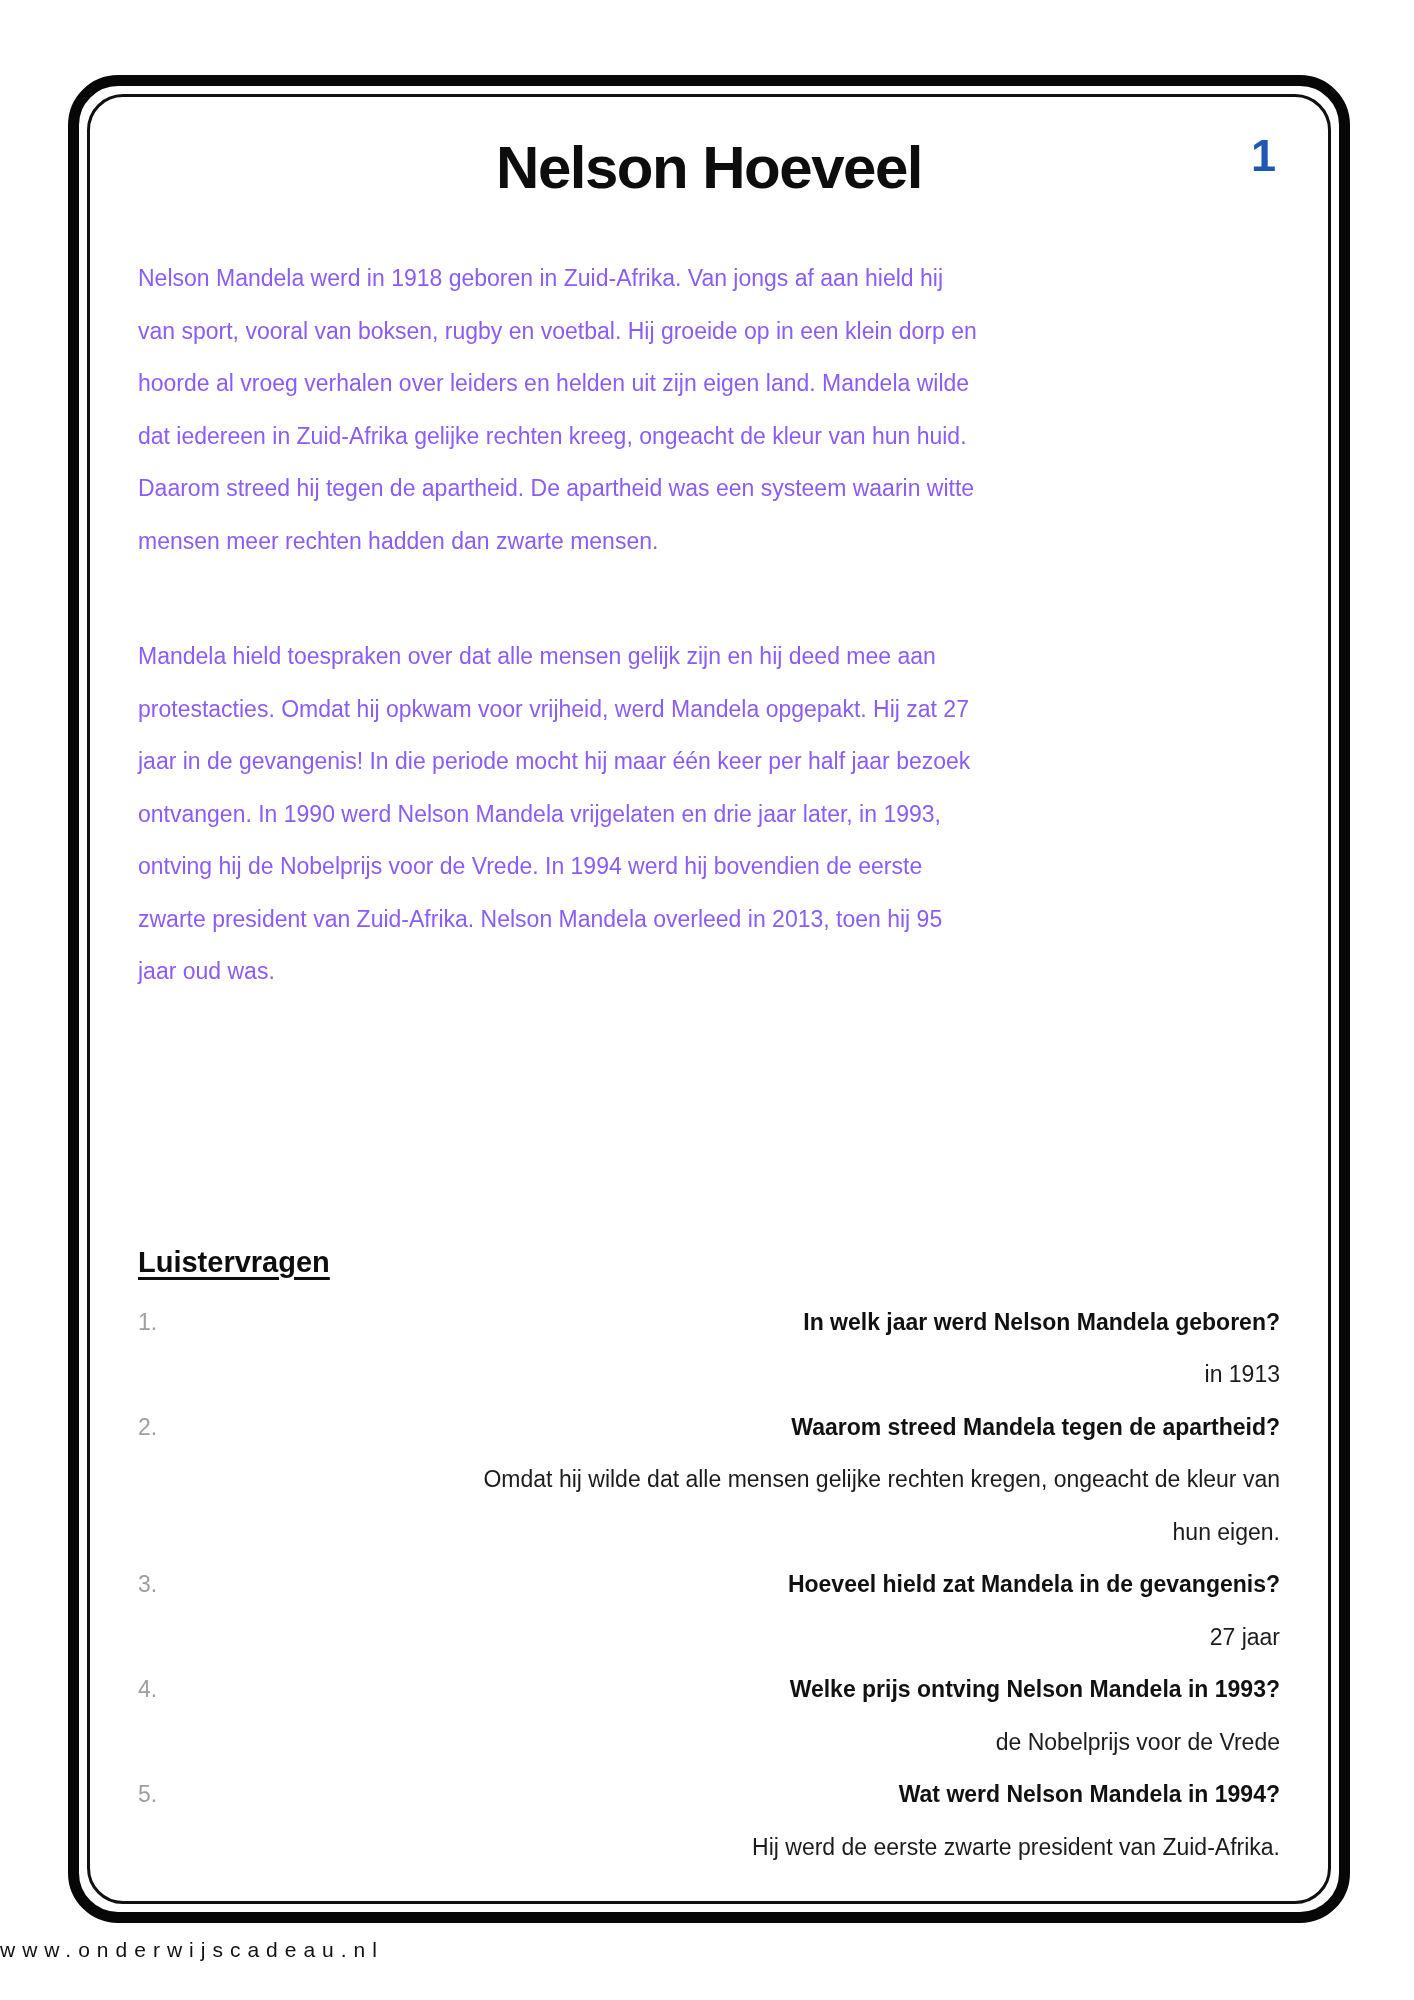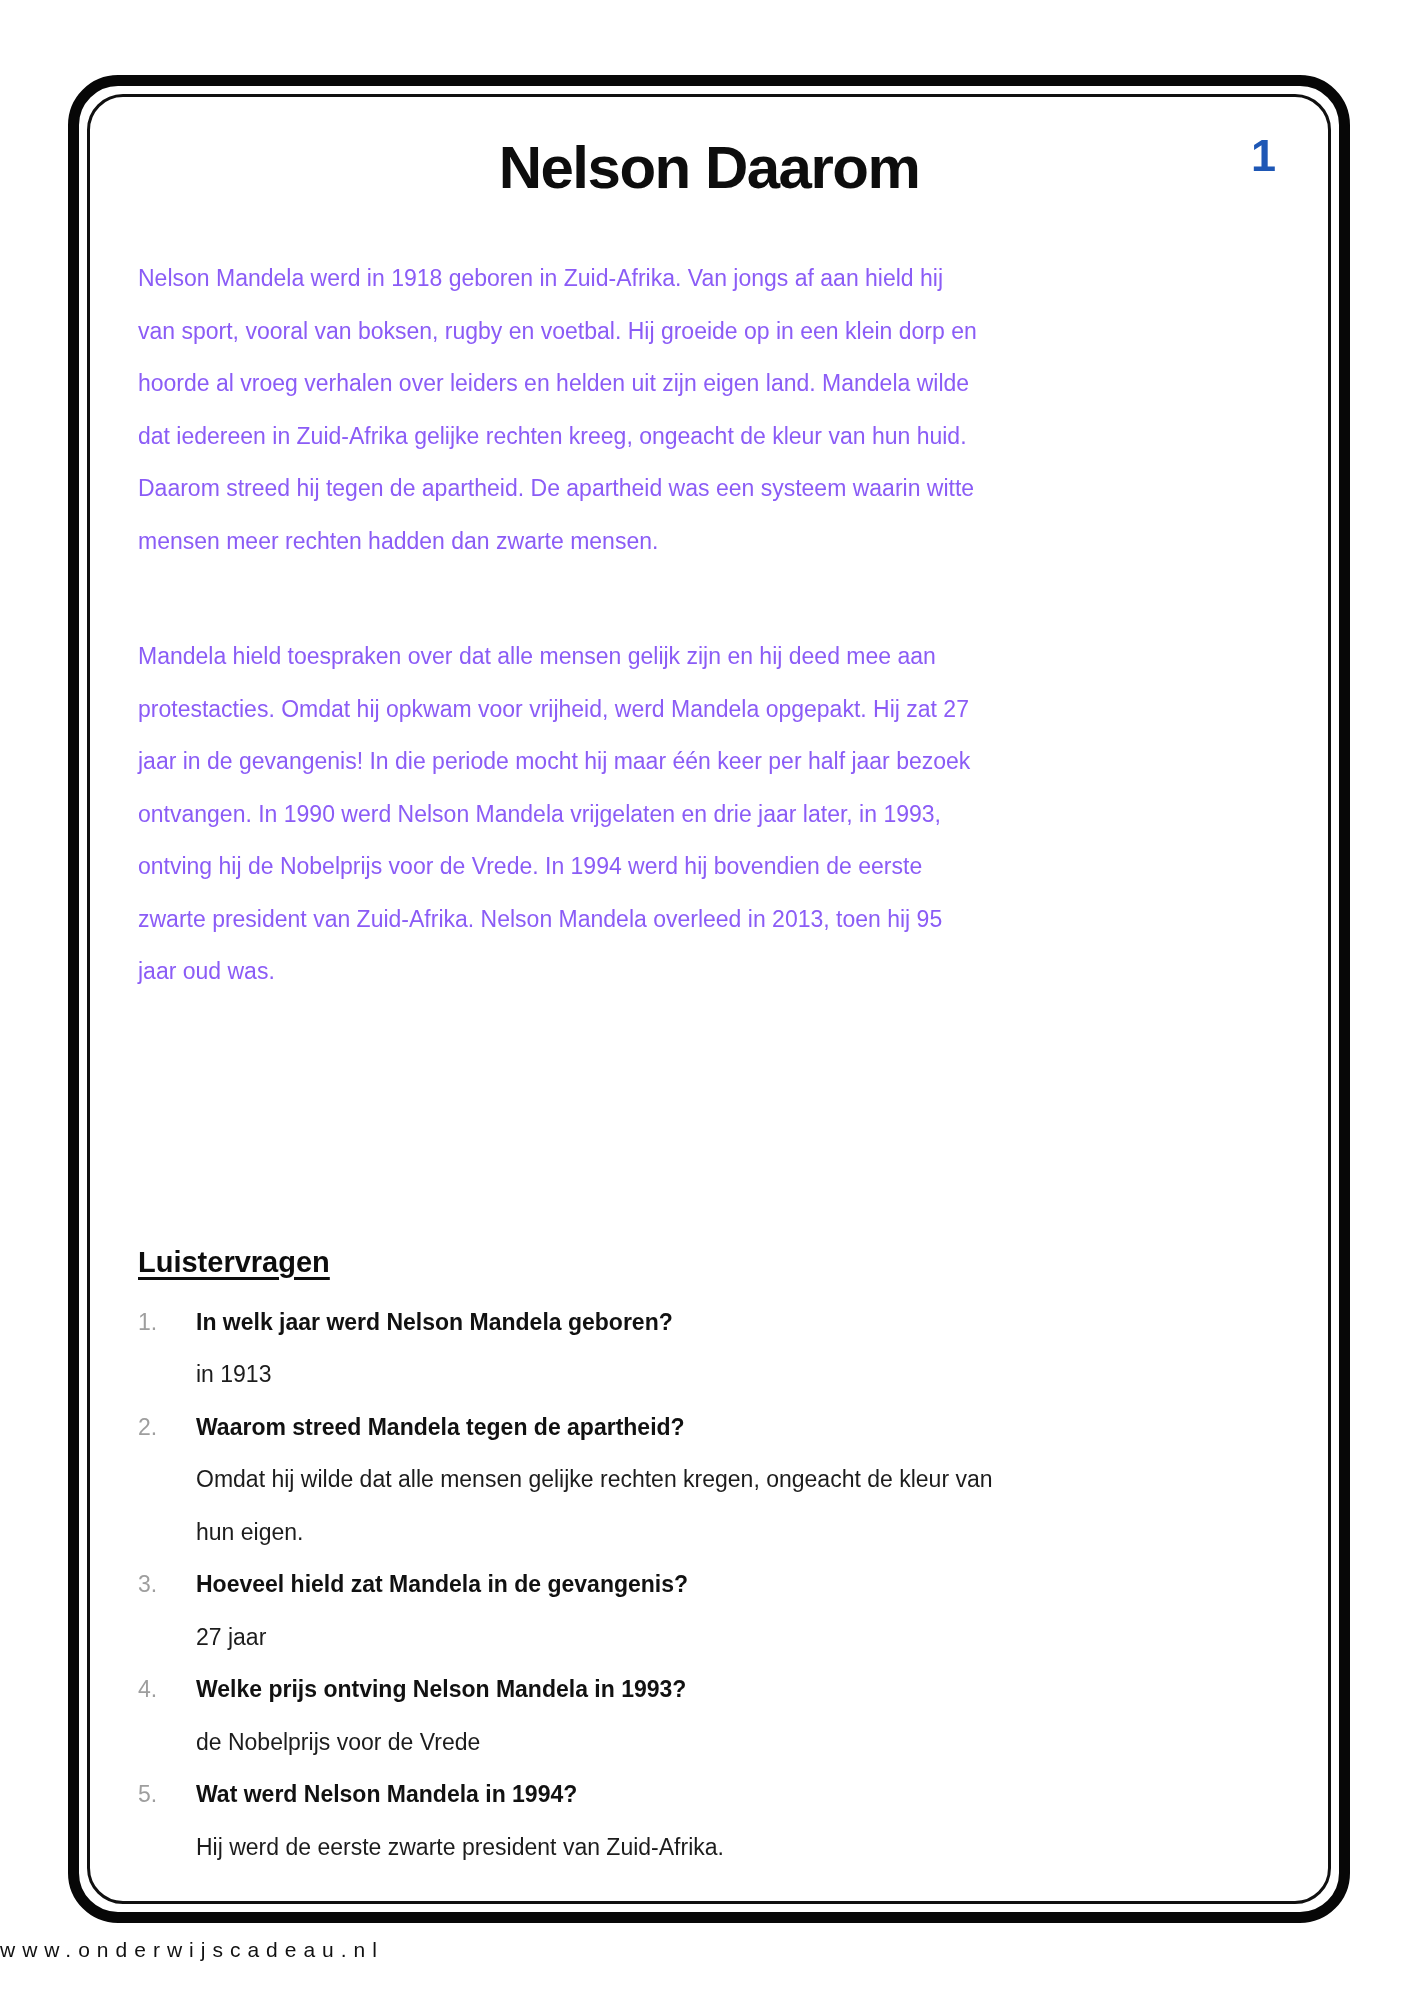--- a/index.html
+++ b/index.html
@@ -86,20 +86,21 @@
   }
   .qnum {
     flex: 0 0 58px;
     font-size: 23px;
     line-height: 52.5px;
     color: #9E9E9E;
   }
   .qbody {
     flex: 1 1 auto;
     min-width: 0;
+    text-align: right;
   }
   .qtext {
     font-size: 23px;
     line-height: 52.5px;
     font-weight: 700;
     color: #111111;
   }
   .atext {
     font-size: 23px;
     line-height: 52.5px;
@@ -119,21 +120,21 @@
 </head>
 <body>
 
 <div class="page">
 
   <div class="card-outer">
     <div class="card-inner">
 
       <div class="page-number">1</div>
 
-      <h1 class="title">Nelson Daarom</h1>
+      <h1 class="title">Nelson Hoeveel</h1>
 
       <p class="body-par par-1">Nelson Mandela werd in 1918 geboren in Zuid-Afrika. Van jongs af aan hield hij
 van sport, vooral van boksen, rugby en voetbal. Hij groeide op in een klein dorp en
 hoorde al vroeg verhalen over leiders en helden uit zijn eigen land. Mandela wilde
 dat iedereen in Zuid-Afrika gelijke rechten kreeg, ongeacht de kleur van hun huid.
 Daarom streed hij tegen de apartheid. De apartheid was een systeem waarin witte
 mensen meer rechten hadden dan zwarte mensen.</p>
 
       <p class="body-par par-2">Mandela hield toespraken over dat alle mensen gelijk zijn en hij deed mee aan
 protestacties. Omdat hij opkwam voor vrijheid, werd Mandela opgepakt. Hij zat 27

